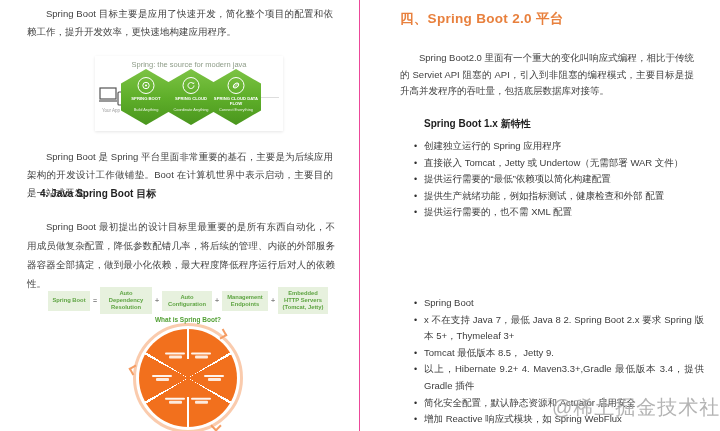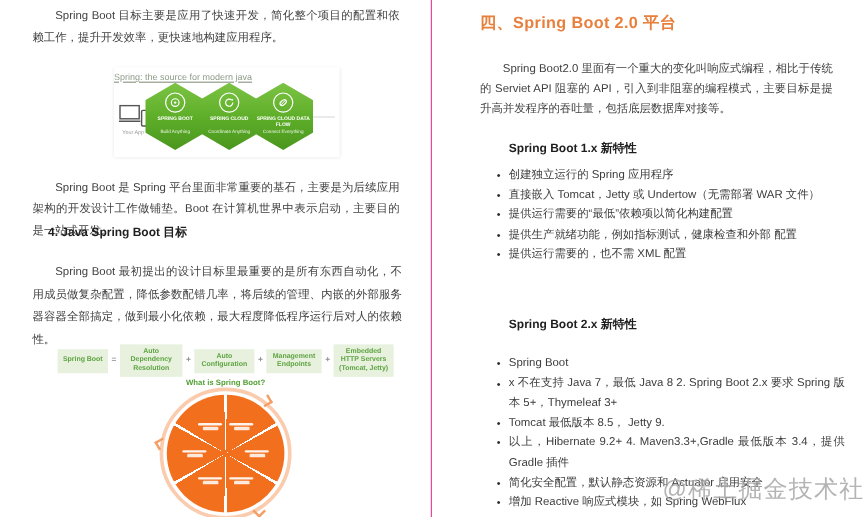--- a/index.html
+++ b/index.html
@@ -14,22 +14,22 @@
 
   
   #p1{left:27px;top:5px;width:306px;line-height:18px;}
   #p2{left:27px;top:148px;width:306px;line-height:18px;}
   #h2-left{position:absolute;left:40px;top:187px;font-size:10px;font-weight:bold;color:#1f1f1f;}
   #p3{left:27px;top:217px;width:308px;line-height:19px;}
 
   
   #banner{position:absolute;left:95px;top:56px;width:188px;height:75px;background:#fff;
           box-shadow:0 1px 3px rgba(0,0,0,.10);}
-  .banner-title{position:absolute;top:4px;left:0;right:0;
-                color:#8e9c88;font-size:7.5px;text-decoration:underline;}
+  .banner-title{position:absolute;top:4px;left:0;right:0;text-align:center;
+                color:#8e9c88;font-size:7.5px;}
   .hex-line{position:absolute;left:26px;right:4px;top:41px;border-top:1px solid #ddd;}
   .laptop{position:absolute;left:4px;top:31px;}
   .your-app{position:absolute;left:0px;top:52px;width:32px;text-align:center;
             font-size:4.5px;color:#9a9a9a;}
   .hexes{position:absolute;left:31px;top:13px;display:flex;}
   .hex{position:relative;width:50px;height:56px;margin-left:-5px;
        clip-path:polygon(50% 0,100% 26%,100% 74%,50% 100%,0 74%,0 26%);
        background:linear-gradient(180deg,#7cc344 0%,#5eae29 52%,#4a961e 100%);}
   .hex-ic{position:absolute;top:8px;left:50%;transform:translateX(-50%);
           width:15px;height:15px;border:1.4px solid #fff;border-radius:50%;
@@ -206,21 +206,20 @@
     <div class="subhead" id="s1t">Spring Boot 1.x 新特性</div>
 
     <ul class="blist" id="s1ul">
       <li>创建独立运行的 Spring 应用程序</li>
       <li>直接嵌入 Tomcat，Jetty 或 Undertow（无需部署 WAR 文件）</li>
       <li>提供运行需要的“最低”依赖项以简化构建配置</li>
       <li>提供生产就绪功能，例如指标测试，健康检查和外部 配置</li>
       <li>提供运行需要的，也不需 XML 配置</li>
     </ul>
 
-    <div class="subhead" id="s2t">Spring Boot 2.x 新特性</div>
 
     <ul class="blist" id="s2ul">
       <li>Spring Boot</li>
       <li>x 不在支持 Java 7，最低 Java 8 2. Spring Boot 2.x 要求 Spring 版本 5+，Thymeleaf 3+</li>
       <li>Tomcat 最低版本 8.5， Jetty 9.</li>
       <li>以上，Hibernate 9.2+ 4. Maven3.3+,Gradle 最低版本 3.4，提供 Gradle 插件</li>
       <li>简化安全配置，默认静态资源和 Actuator 启用安全</li>
       <li>增加 Reactive 响应式模块，如 Spring WebFlux</li>
     </ul>
   </div>

